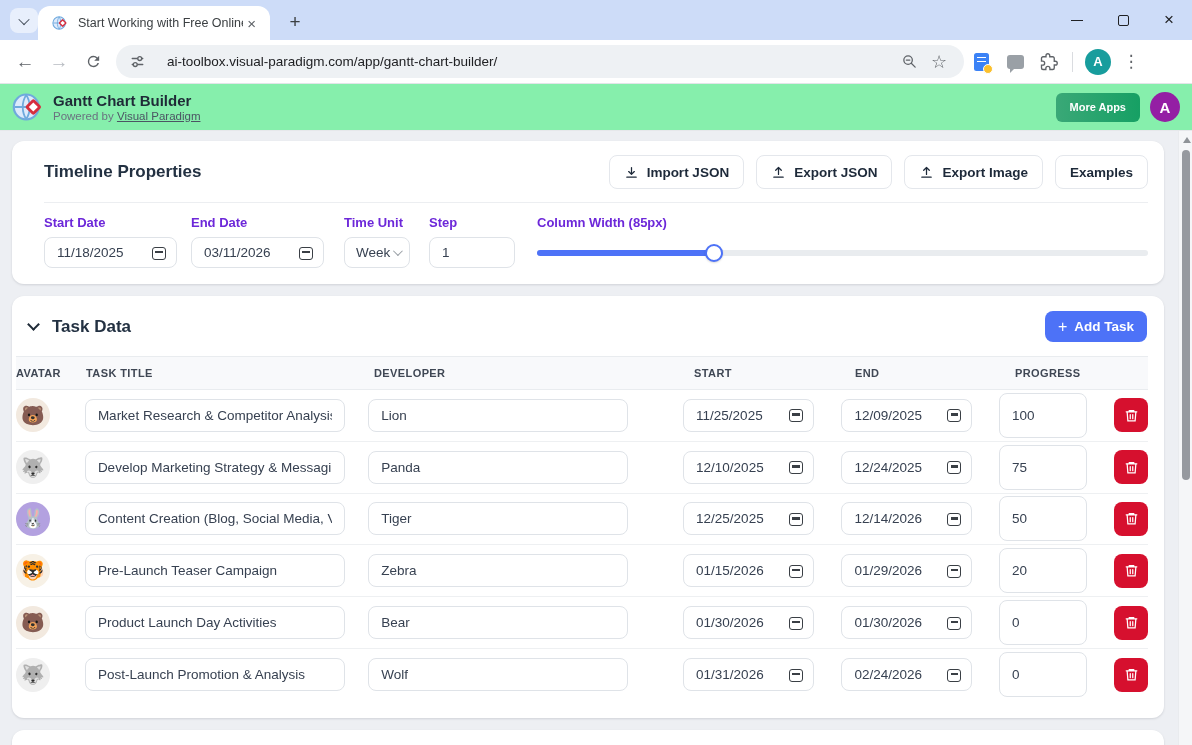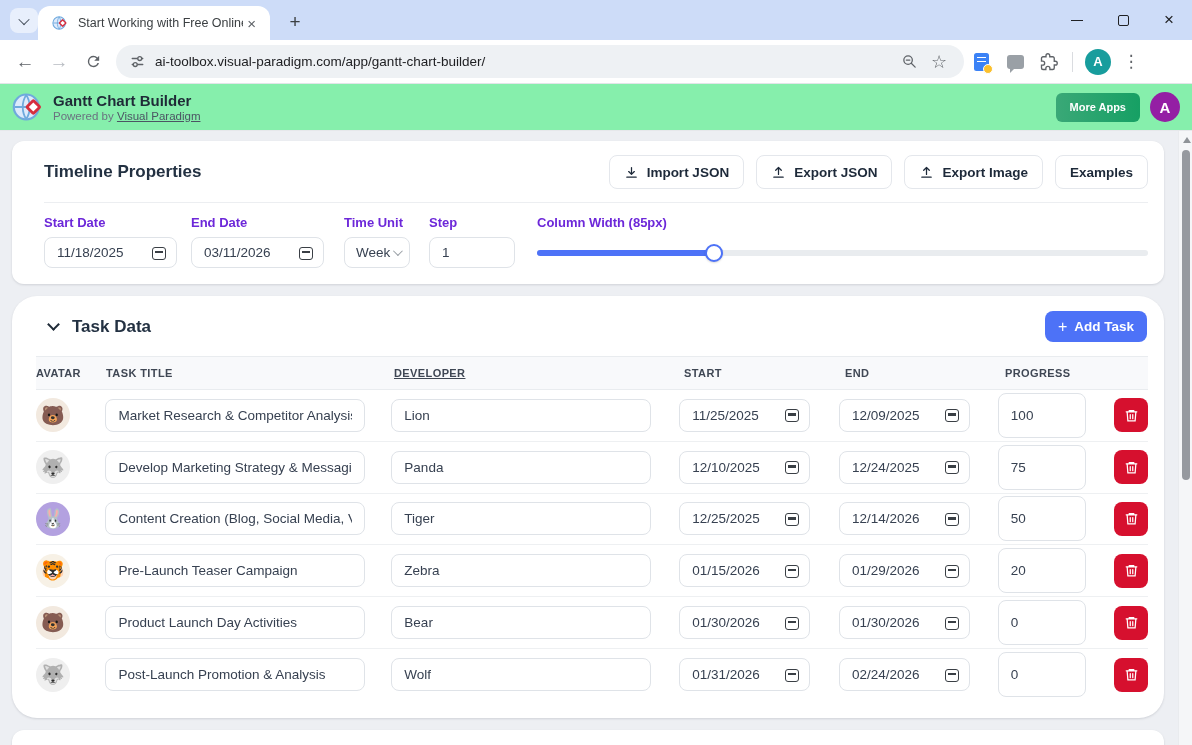--- a/index.html
+++ b/index.html
@@ -27,21 +27,21 @@
 
   
   .toolbar { position:absolute; top:40px; left:0; right:0; height:44px; background:#fff;
     border-bottom:1px solid #e2e5e9; display:flex; align-items:center; }
   .navbtn { width:34px; height:34px; display:flex; align-items:center; justify-content:center;
     font-size:19px; border-radius:50%; }
   .navbtn.back { color:#5f6368; margin-left:8px; }
   .navbtn.fwd { color:#b7bbc1; }
   .omnibox { margin-left:6px; width:848px; height:33px; background:#eef1f4; border-radius:17px;
     display:flex; align-items:center; padding:0 10px 0 14px; }
-  .omni-url { flex:1; font-size:13.5px; color:#202124; margin-left:10px; white-space:nowrap; overflow:hidden; }
+  .omni-url { flex:1; font-size:13.5px; color:#202124; margin-left:22px; white-space:nowrap; overflow:hidden; }
   .omni-icon { width:30px; height:30px; display:flex; align-items:center; justify-content:center; }
   .star-glyph { font-size:18px; color:#5f6368; }
   .ext-doc { position:relative; width:15px; height:18px; background:#3b82f6; border-radius:2.5px; }
   .ext-doc::before { content:""; position:absolute; left:3px; right:3px; top:4px; height:1.8px;
     background:#fff; box-shadow:0 4px 0 #fff; }
   .ext-doc .badge { position:absolute; right:-4px; bottom:-3px; width:10px; height:10px;
     background:#fbc02d; border-radius:50%; border:1px solid #fff; }
   .ext-chat { position:relative; width:17px; height:14px; background:#9aa0a6; border-radius:3px; }
   .ext-chat::after { content:""; position:absolute; left:3px; bottom:-4px; border:4px solid transparent;
     border-top-color:#9aa0a6; border-left-color:#9aa0a6; }
@@ -93,32 +93,32 @@
   .sel-chev { width:7px; height:7px; border-right:1.6px solid #9aa0a6; border-bottom:1.6px solid #9aa0a6;
     transform:rotate(45deg) translateY(-2px); }
   .sliderwrap { flex:1; display:flex; flex-direction:column;margin-left:8px; }
   .slider { position:relative; height:31px; }
   .slider .track { position:absolute; top:13px; left:0; right:0; height:6px; border-radius:3px; background:#e9ecef; }
   .slider .fill { position:absolute; top:13px; left:0; height:6px; border-radius:3px; background:#4d72f7; }
   .slider .thumb { position:absolute; top:7px; width:18px; height:18px; border-radius:50%; background:#fff;
     border:2px solid #4d72f7; box-shadow:0 1px 2px rgba(0,0,0,.15); }
 
   
-  .card2 { padding:15px 16px 17px 24px;border-radius:25px; }
+  .card2 { padding:15px 16px 17px 4px; }
   .td-head { display:flex; align-items:center; margin-bottom:14px; }
   .td-chevron { width:9px; height:9px; border-right:2px solid #1f2a37; border-bottom:2px solid #1f2a37;
     transform:rotate(45deg); margin:0 14px 4px 13px; }
   .addtask { margin-left:auto; margin-right:1px; height:31px; padding:0 13px; border:none; border-radius:8px;
     background:#4d72f7; color:#fff; font-size:13.5px; font-weight:bold; display:flex; align-items:center;
     gap:7px; font-family:inherit; }
   .addtask .plus { font-size:16px; font-weight:normal; }
   .thead { display:flex; align-items:center; height:34px; background:#f8f9fb;
     border-top:1px solid #e9ecef; border-bottom:1px solid #e9ecef; }
   .thead span { font-size:11px; font-weight:bold; color:#3f4754; letter-spacing:.4px; }
-  .col-avatar{width:70px;} .col-title{width:288px;} .col-dev{width:290px;text-decoration:underline;}
+  .col-avatar{width:70px;} .col-title{width:288px;} .col-dev{width:320px;}
   .col-start{width:161px;} .col-end{width:160px;} .col-progress{width:117px;} .col-del{width:34px;}
   .trow { display:flex; align-items:center; height:51.8px; border-bottom:1px solid #eef0f2; }
   .trow:last-child { border-bottom:none; }
   .avatar { width:34px; height:34px; border-radius:50%; display:flex; align-items:center;
     justify-content:center; font-size:19px; overflow:hidden; }
   .col-title .inp, .col-dev .inp { width:260px; height:33px; }
   .col-start .dateinp, .col-end .dateinp { width:131px; height:33px; }
   .col-progress .inp { width:88px; height:45px; }
   .delbtn { width:34px; height:34px; border:none; border-radius:8px; background:#d6102e;
     display:flex; align-items:center; justify-content:center; }

